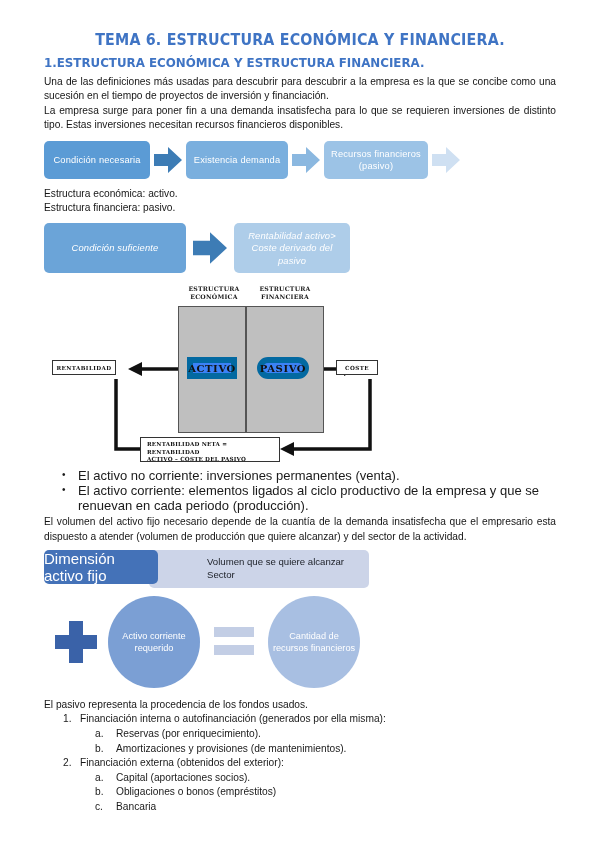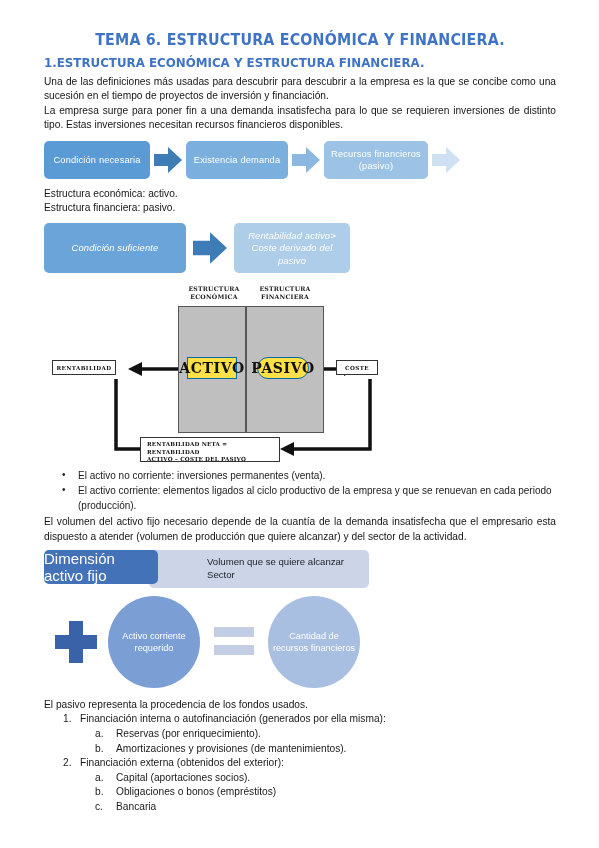--- a/index.html
+++ b/index.html
@@ -61,21 +61,21 @@
     color: #161616;
   }
   p.body.tight { text-align: left; }
 
   ul.bullets, ol.numbers, ol.letters {
     margin: 0;
     padding: 0;
   }
   ul.bullets { list-style: none; }
   ul.bullets > li {
-    font-size: 10px;
+    font-size: 13px;
     line-height: 14.6px;
     padding-left: 34px;
     position: relative;
     text-align: left;
   }
   ul.bullets > li::before {
     content: "\2022";
     position: absolute;
     left: 18px;
     top: -1px;
@@ -172,24 +172,24 @@
     letter-spacing: 0.2px;
   }
   .bd-column {
     position: absolute;
     background: #bfbfbf;
     border: 1px solid #555;
     box-sizing: border-box;
   }
   .bd-label {
     position: absolute;
-    background: #fde047;
-    border: 1px solid #0369a1;
-    box-sizing: border-box;
-    font-size: 14px;
+    background: #3b82f6;
+    border: 6px solid #0369a1;
+    box-sizing: border-box;
+    font-size: 10px;
     font-weight: bold;
     letter-spacing: 0.6px;
     display: flex;
     align-items: center;
     justify-content: center;
     color: #111;
   }
   .bd-smallbox {
     position: absolute;
     background: #ffffff;

